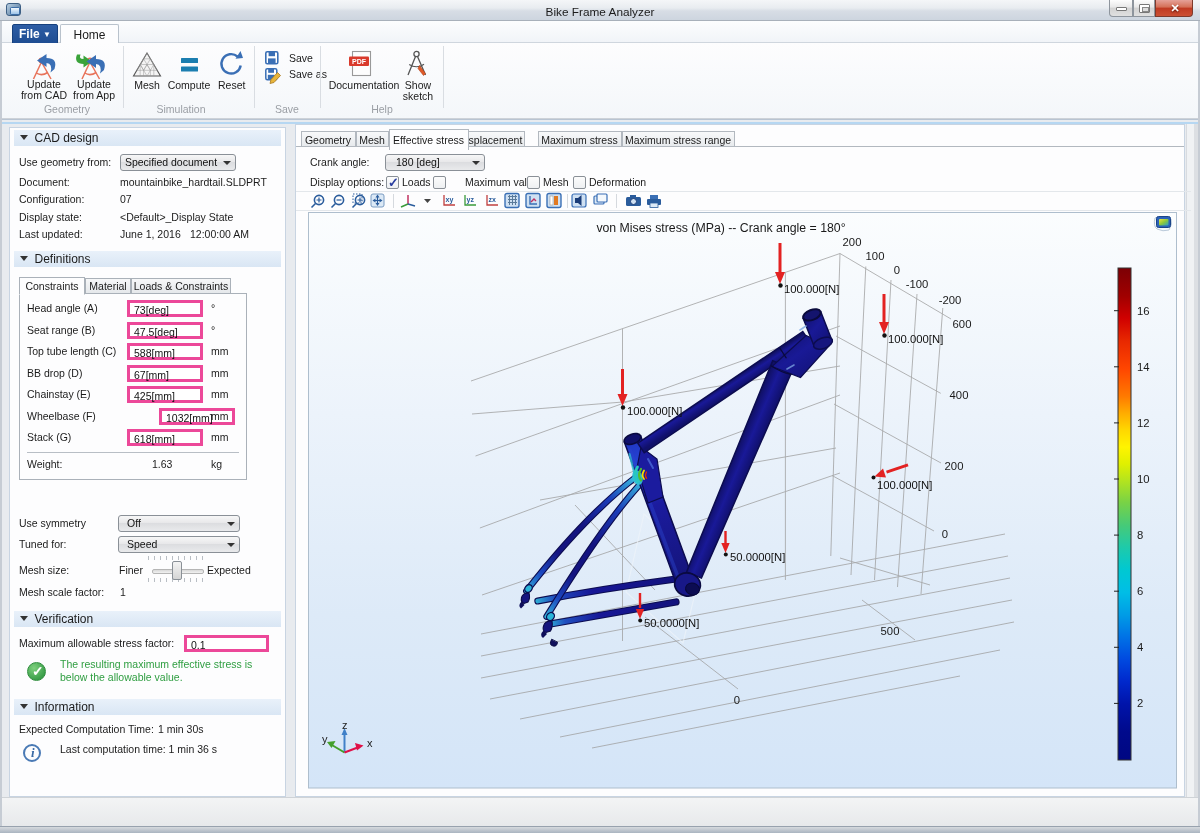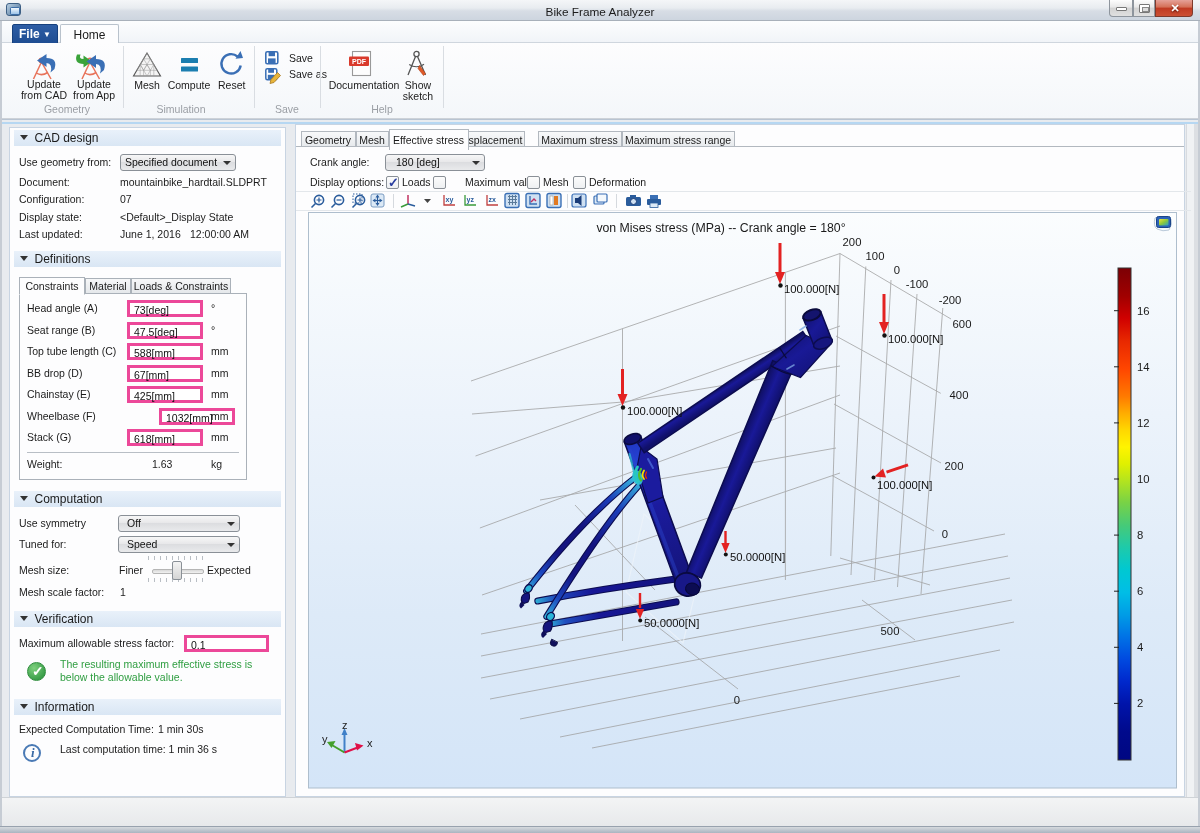--- a/index.html
+++ b/index.html
@@ -267,24 +267,20 @@
   <div class="lbl" style="left:27px; top:431px; z-index:2;">Stack (G)</div>
   <div class="tbox" style="left:127px; top:429px; width:76px; z-index:2;">
       <span>618[mm]</span>
     </div>
   <div class="val" style="left:211px; top:431px; z-index:2;">mm</div>
   <div style="position:absolute; left:27px; top:452px; width:212px; height:1px; background:#b8bec5; z-index:2;"></div>
   <div class="lbl" style="left:27px; top:458px; z-index:2;">Weight:</div>
   <div class="val" style="left:123px; top:458px; z-index:2;margin-left:29px;">1.63</div>
   <div class="val" style="left:211px; top:458px; z-index:2;">kg</div>
 
-  <div class="sechdr" style="left:14px; top:491px;">
-      <i></i>
-      <span>Computation</span>
-    </div>
   <div class="lbl" style="left:19px; top:517px;">Use symmetry</div>
   <div class="combo" style="left:118px; top:515px; width:122px;">
       <span style="text-align:left; left:8px;">Off</span>
       <i></i>
     </div>
   <div class="lbl" style="left:19px; top:538px;">Tuned for:</div>
   <div class="combo" style="left:118px; top:536px; width:122px;">
       <span style="text-align:left; left:8px;">Speed</span>
       <i></i>
     </div>

